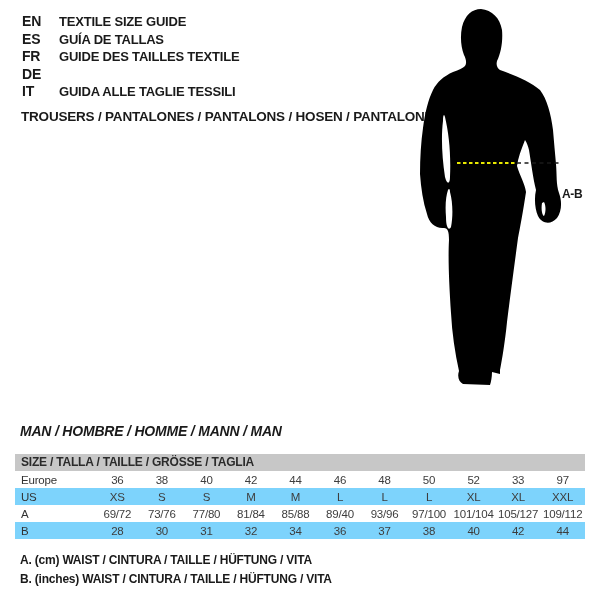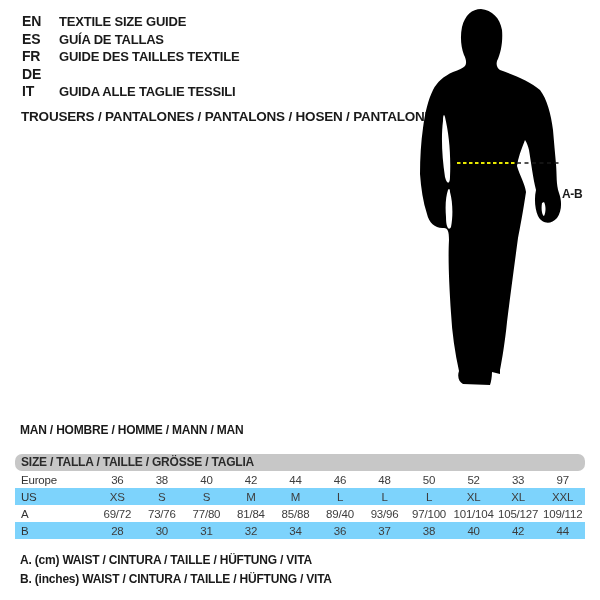--- a/index.html
+++ b/index.html
@@ -17,28 +17,28 @@
     letter-spacing:-0.2px;white-space:nowrap;
   }
   
   .figure-svg{position:absolute;left:0;top:0;}
   .ab-label{
     position:absolute;left:562px;top:155px;font-size:12px;font-weight:bold;
     letter-spacing:-0.3px;color:#1a1a1a;margin-top:32px;
   }
   
   .section-man{
-    position:absolute;left:20px;top:423px;font-weight:bold;font-size:12px;
-    letter-spacing:-0.2px;white-space:nowrap;
+    position:absolute;left:20px;top:423px;font-weight:bold;font-size:14px;
+    letter-spacing:-0.2px;white-space:nowrap;font-style:italic;
   }
   
   .table-wrap{position:absolute;left:15px;top:454px;width:570px;}
   .size-header{
     background:#c7c7c7;height:17px;line-height:17px;padding-left:6px;
-    font-weight:bold;font-size:12px;letter-spacing:-0.2px;color:#2b2b2b;border-radius:7px;
+    font-weight:bold;font-size:12px;letter-spacing:-0.2px;color:#2b2b2b;
   }
   table.sizes{border-collapse:collapse;table-layout:fixed;width:570px;}
   table.sizes td{
     height:17px;padding:0;font-size:11.5px;letter-spacing:-0.2px;color:#3d3d3d;
     text-align:center;vertical-align:middle;white-space:nowrap;
   }
   table.sizes td.rowlabel{text-align:left;padding-left:6px;color:#333;}
   tr.stripe{background:#7dd3fc;}
   
   .footnotes{position:absolute;left:20px;top:551px;}

